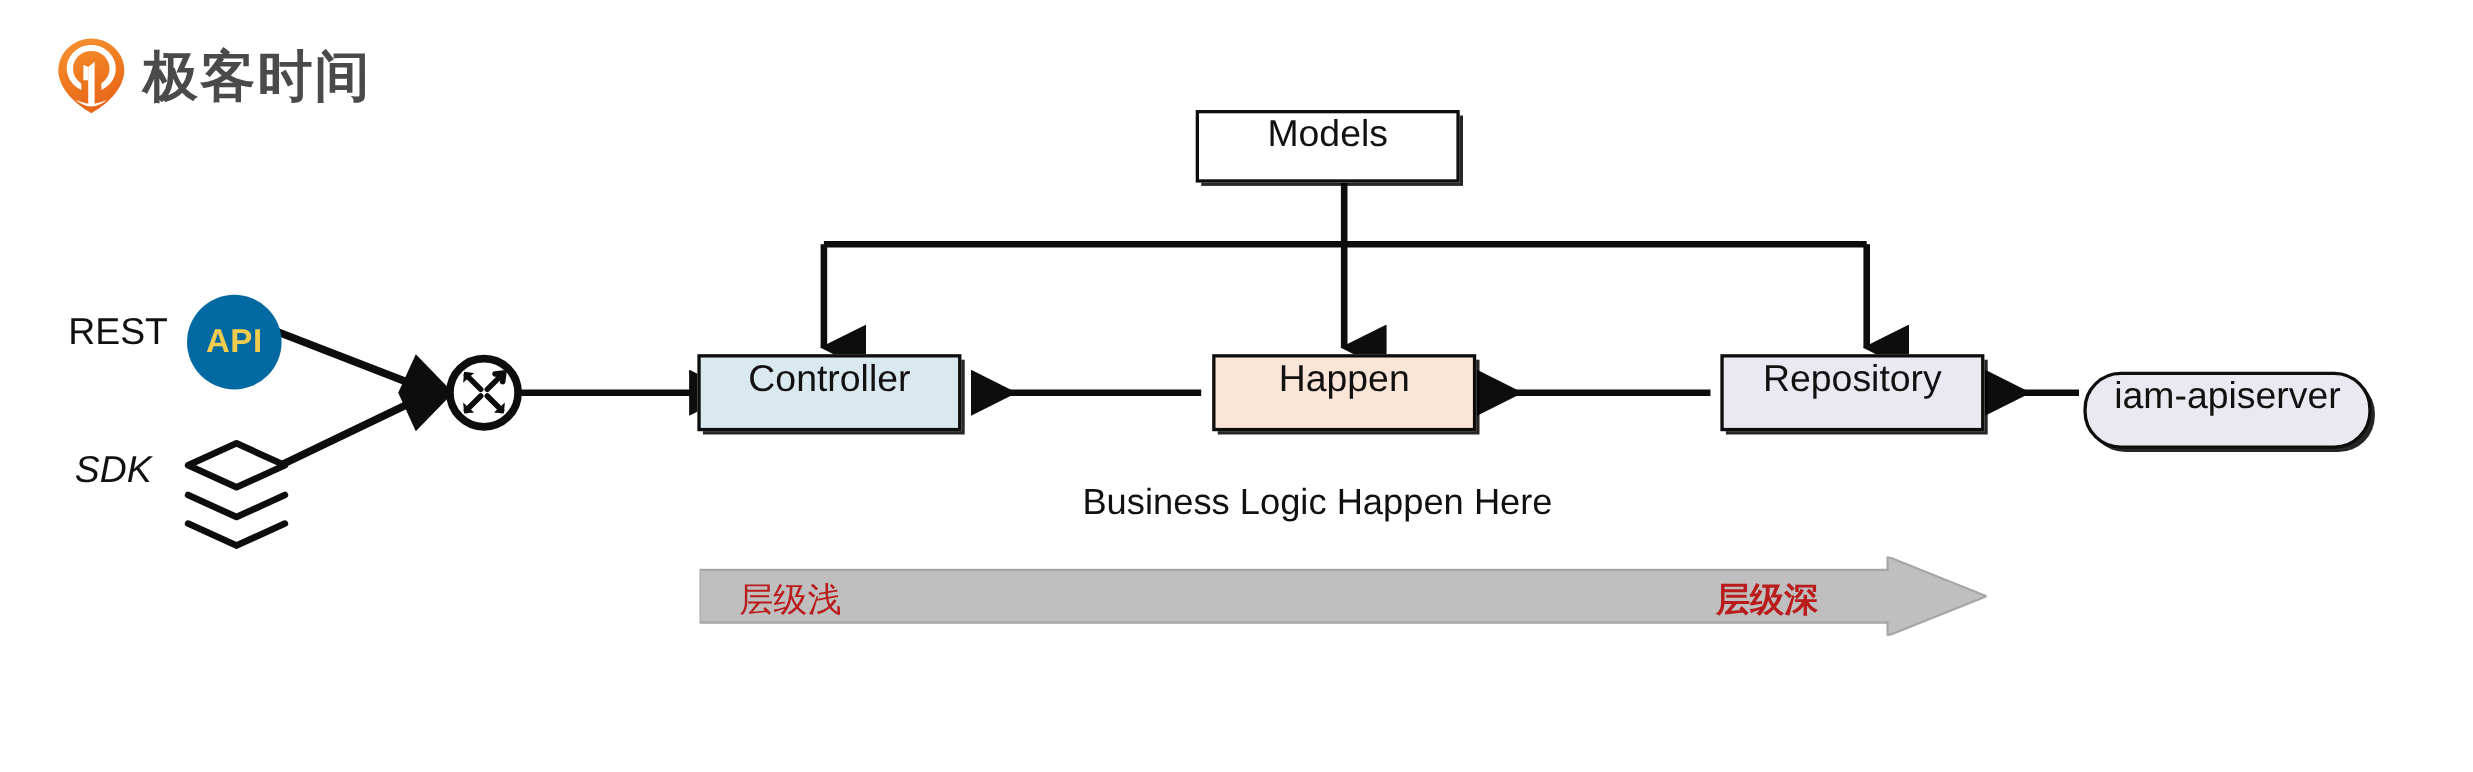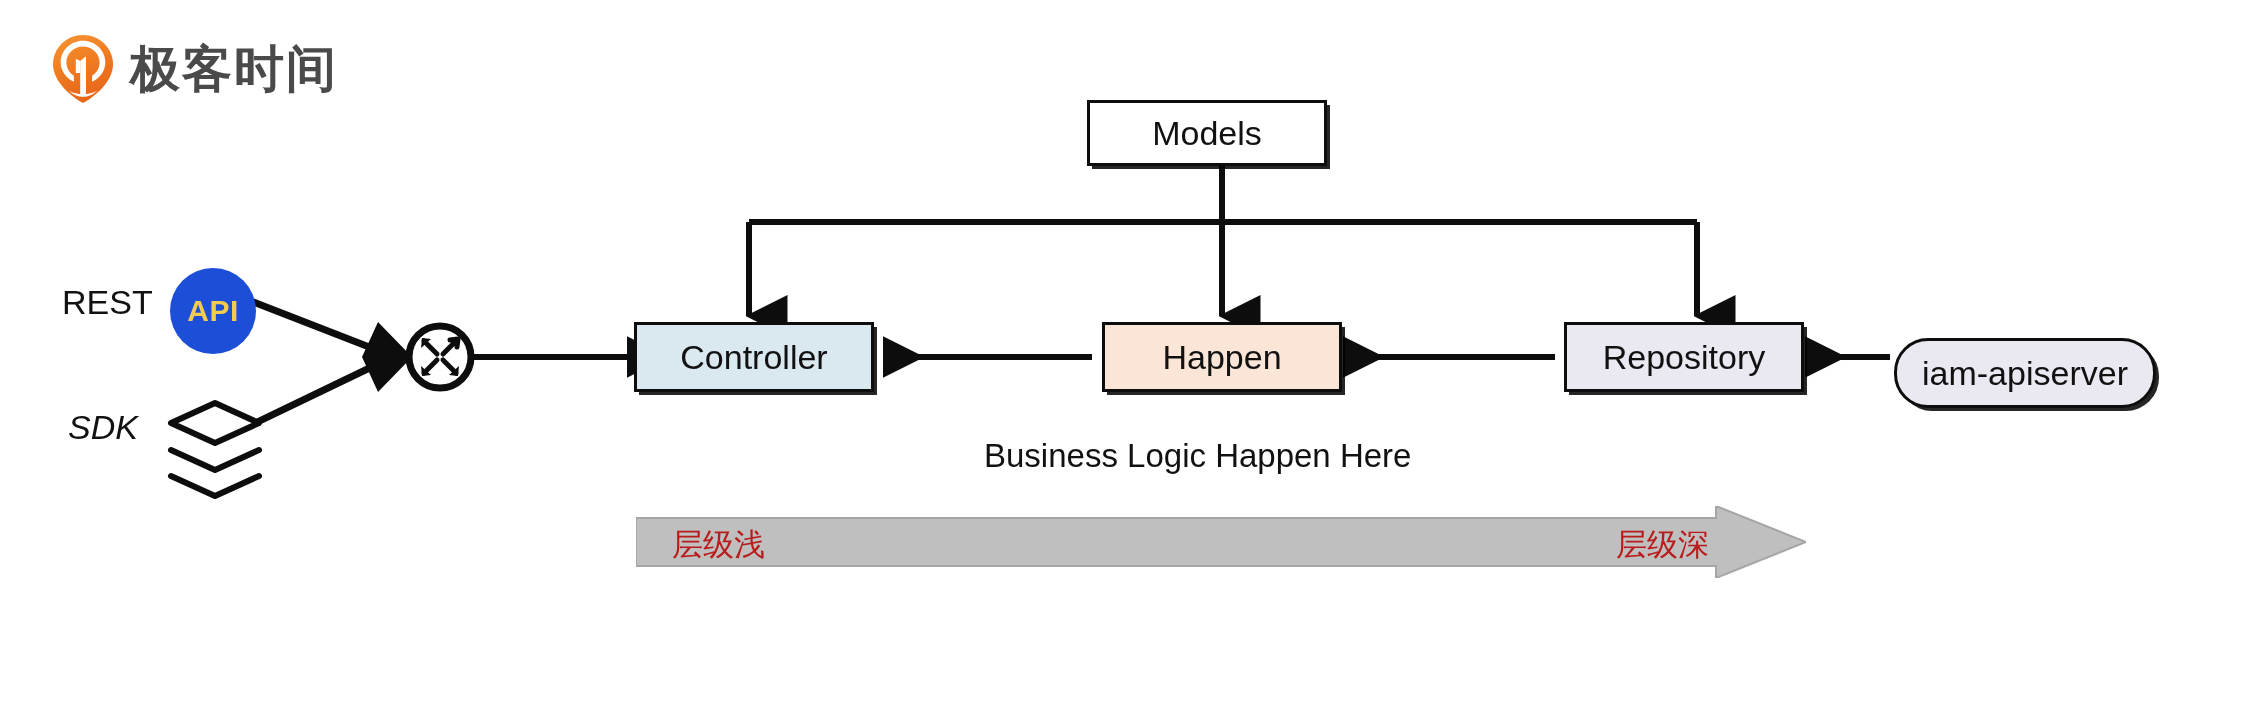--- a/index.html
+++ b/index.html
@@ -44,21 +44,20 @@
     font-weight: 600;
     white-space: nowrap;
     font-family: "DejaVu Sans", "Liberation Sans", sans-serif;
   }
 
   .node-box {
     position: absolute;
     box-sizing: border-box;
     border: 3px solid #0d0d0d;
     display: flex;
-    align-items: center;
     justify-content: center;
     font-size: 34px;
     color: #111111;
     box-shadow: 4px 4px 0 -1px rgba(0,0,0,0.85);
     white-space: nowrap;
   }
   .node-pill {
     border-radius: 34px;
   }
 
@@ -202,21 +201,21 @@
 
     <g fill="none" stroke="#0d0d0d" stroke-width="6" stroke-linejoin="round" stroke-linecap="round">
       <path d="M171 423 L215 403 L259 423 L215 443 Z"></path>
       <path d="M171 450 L215 470 L259 450"></path>
       <path d="M171 476 L215 496 L259 476"></path>
     </g>
   </svg>
 
   <div class="plain-label" style="left:62px; top:283px;">REST</div>
 
-  <div id="api-circle" style="left:170px; top:268px; background:#1d4ed8; color:#f2cb4f;">
+  <div id="api-circle" style="left:170px; top:268px; background:#0369a1; color:#f2cb4f;">
     <span>API</span>
   </div>
 
   <div class="plain-label" style="left:68px; top:408px;font-style:italic;">SDK</div>
 
   <div class="node-box" style="left:1087px; top:100px; width:240px; height:66px; background:#ffffff;">
     <span>Models</span>
   </div>
 
   <div class="node-box" style="left:634px; top:322px; width:240px; height:70px; background:#dae8ef;">
@@ -234,15 +233,15 @@
   <div class="node-box node-pill" style="left:1894px; top:338px; width:262px; height:70px; background:#eae8f0;">
     <span>iam-apiserver</span>
   </div>
 
   <div class="plain-label" style="left:984px; top:437px; font-size:33px;">Business Logic Happen Here</div>
 
   <svg id="depth-arrow" viewBox="0 0 1170 72" preserveAspectRatio="none">
     <path d="M0 12 L1080 12 L1080 0 L1170 36 L1080 72 L1080 60 L0 60 Z" fill="#bfbfbf" stroke="#a6a6a6" stroke-width="2"></path>
   </svg>
   <div class="depth-label" style="left:672px;">层级浅</div>
-  <div class="depth-label" style="left:1616px;">层级深</div>
+  <div class="depth-label" style="left:1560px;font-weight:bold;">层级深</div>
 
 </div>
 
 </body></html>

